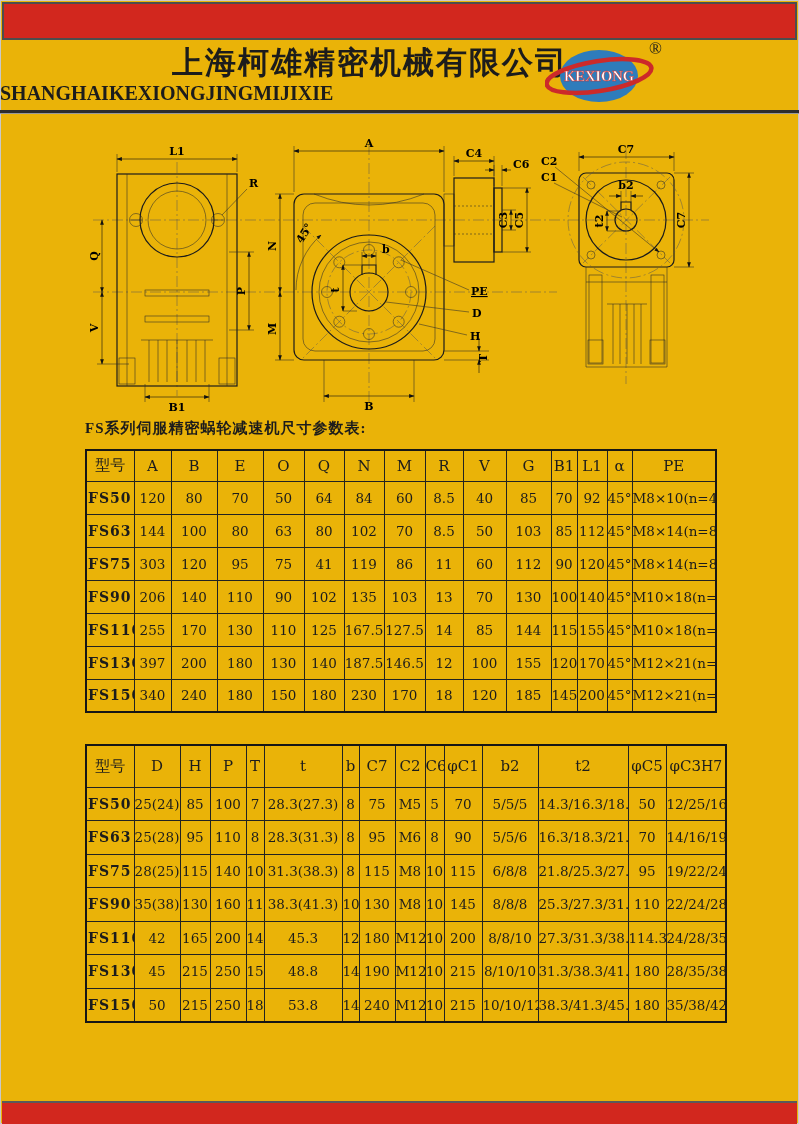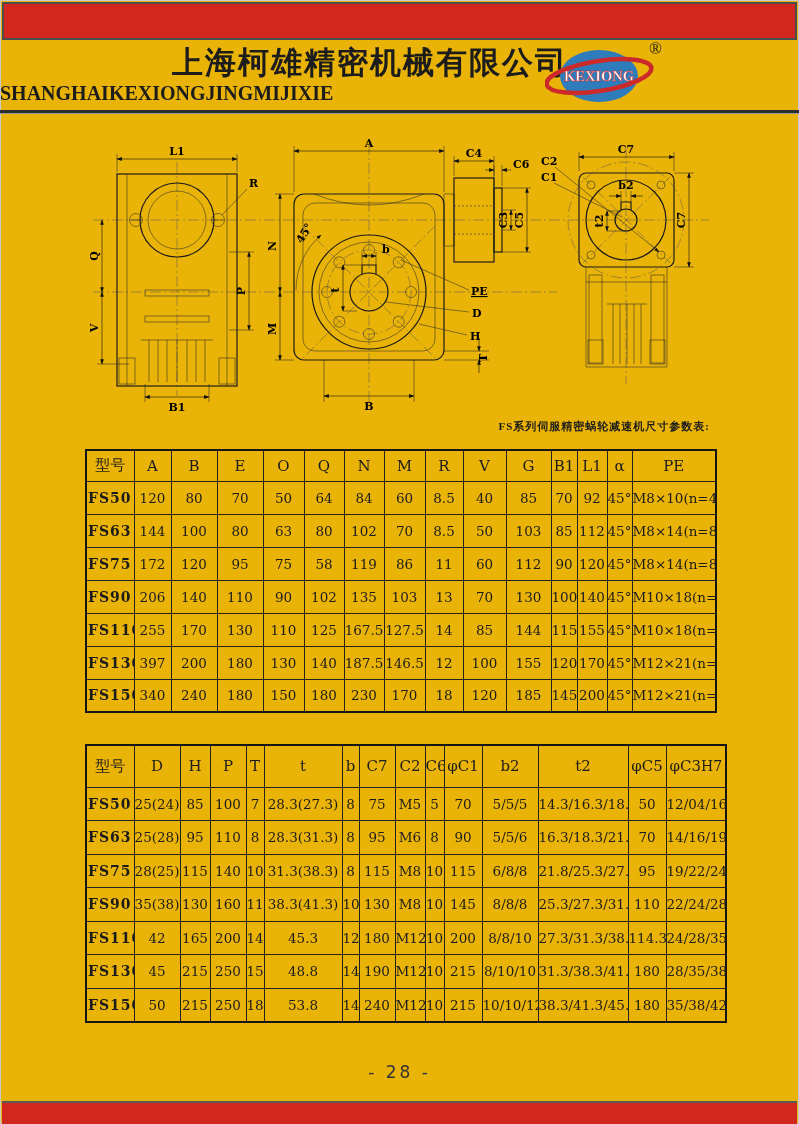--- a/index.html
+++ b/index.html
@@ -16,22 +16,22 @@
   #logo{position:absolute;top:38px;left:545px;}
   #header-rule{position:absolute;top:110px;left:0;width:799px;height:3px;background:#2d2d2d;border-bottom:1px solid #9a9a9a;}
   #drawing{position:absolute;top:132px;left:89px;width:710px;height:285px;}
   .ln{fill:none;stroke:#1b1b1b;stroke-width:1.2;}
   .tn{fill:none;stroke:#2a2a2a;stroke-width:0.55;}
   .cl{fill:none;stroke:#555;stroke-width:0.5;stroke-dasharray:11 3 2 3;}
   .dim{fill:none;stroke:#111;stroke-width:0.6;}
   .lbl{font-family:"DejaVu Serif",serif;font-size:11px;font-weight:bold;fill:#000;}
   .lbl.mid{text-anchor:middle;}
   .lbl.u{text-decoration:underline;}
-  .tbl-title{position:absolute;left:85px;width:625px;top:419px;text-align:right;
-      font-size:11px;font-weight:bold;letter-spacing:1px;}
+  .tbl-title{position:absolute;left:85px;width:625px;top:419px;
+      font-size:15px;font-weight:bold;letter-spacing:1px;}
   table{border-collapse:collapse;table-layout:fixed;width:630px;
       font-family:"DejaVu Serif",serif;}
   td,th{border:1px solid #222;text-align:center;vertical-align:middle;padding:0;
       font-size:13.5px;font-weight:normal;white-space:nowrap;overflow:hidden;}
   table{border:2px solid #161616;}
   th{font-size:15px;}
   th .sub{font-size:14px;}
   tbody td:first-child{font-weight:bold;font-size:14px;letter-spacing:1px;text-align:left;padding-left:1px;}
   #table1{position:absolute;left:85px;top:449px;}
   #table2{position:absolute;left:85px;top:744px;}
@@ -322,25 +322,25 @@
           <td>8.5</td>
           <td>50</td>
           <td>103</td>
           <td>85</td>
           <td>112</td>
           <td>45°</td>
           <td>M8×14(n=8)</td>
         </tr>
         <tr>
           <td>FS75</td>
-          <td>172</td>
+          <td>303</td>
           <td>120</td>
           <td>95</td>
           <td>75</td>
-          <td>58</td>
+          <td>41</td>
           <td>119</td>
           <td>86</td>
           <td>11</td>
           <td>60</td>
           <td>112</td>
           <td>90</td>
           <td>120</td>
           <td>45°</td>
           <td>M8×14(n=8)</td>
         </tr>
@@ -461,21 +461,21 @@
           <td>7</td>
           <td>28.3(27.3)</td>
           <td>8</td>
           <td>75</td>
           <td>M5</td>
           <td>5</td>
           <td>70</td>
           <td>5/5/5</td>
           <td>14.3/16.3/18.3</td>
           <td>50</td>
-          <td>12/04/16</td>
+          <td>12/25/16</td>
         </tr>
         <tr>
           <td>FS63</td>
           <td>25(28)</td>
           <td>95</td>
           <td>110</td>
           <td>8</td>
           <td>28.3(31.3)</td>
           <td>8</td>
           <td>95</td>
@@ -568,16 +568,15 @@
           <td>10</td>
           <td>215</td>
           <td>10/10/12</td>
           <td>38.3/41.3/45.3</td>
           <td>180</td>
           <td>35/38/42</td>
         </tr>
       </tbody>
   </table>
 
-  <div id="footer-page">- 28 -</div>
 
   <div id="banner-bottom" class="banner"></div>
 </div>
 
 </body></html>

